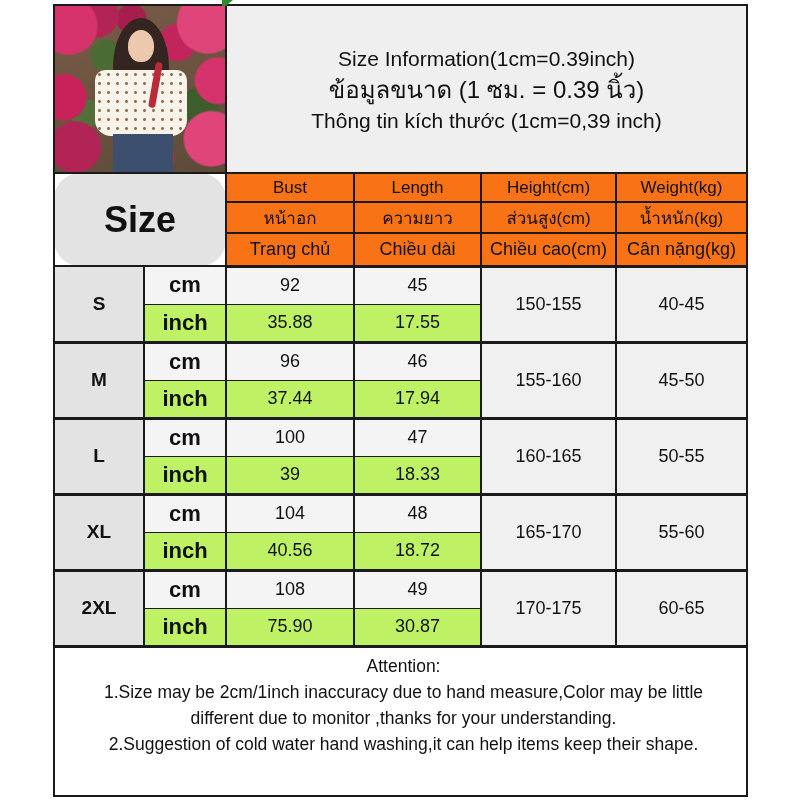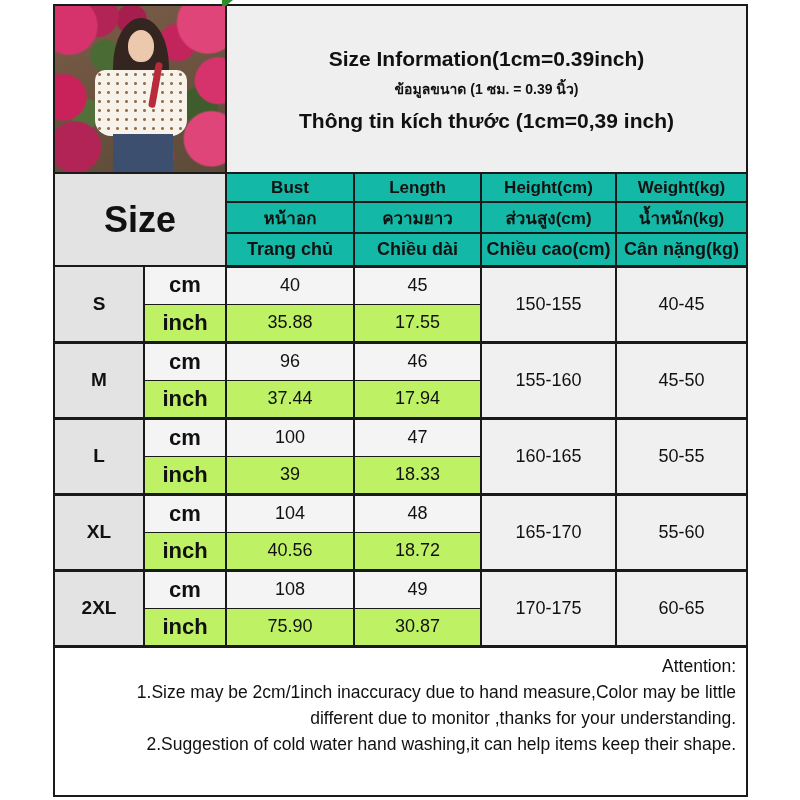--- a/index.html
+++ b/index.html
@@ -14,40 +14,40 @@
 
   
   tr.r-photo{height:166px;}
   tr.h-en{height:29px;} tr.h-th{height:30px;} tr.h-vi{height:33px;padding-left:20px;}
   tr.r-cm,tr.r-inch{height:38px;}
   tr.r-note{height:150px;}
 
   
   td.photo-cell{padding:0;background:#6b4f3f;border-bottom-width:3px;}
   td.title-cell{background:#efefef;border-bottom-width:3px;padding:0 8px;}
-  .title-line{font-weight:bold;font-size:21px;line-height:31px;}
-  .title-line.th{font-size:14px;}
-
-  
-  td.size-head{background:#e3e3e3;font-weight:bold;font-size:36px;}
-  td.col-head{background:#14b8a6;font-weight:bold;font-size:17px;}
+  .title-line{font-weight:normal;font-size:21px;line-height:31px;}
+  .title-line.th{font-size:24px;}
+
+  
+  td.size-head{background:#e3e3e3;font-weight:bold;font-size:36px;border-radius:26px;}
+  td.col-head{background:#f97316;font-weight:normal;font-size:17px;}
   tr.h-vi td.col-head{font-size:18px;border-bottom-width:3px;}
 
   
   td.size-label{background:#e3e3e3;font-weight:bold;font-size:19px;}
   td.unit-label{font-weight:bold;font-size:22px;}
   td.val{font-size:18px;font-weight:normal;}
   .bg-cm{background:#f4f4f4;}
   .bg-inch{background:#bef264;}
   td.range{background:#f0f0f0;font-size:18px;margin-left:33px;}
   tr.r-cm td{border-bottom-width:1px;}
   tr.r-inch td{border-top-width:1px;border-bottom-width:3px;}
 
   
-  td.note-cell{background:#fff;text-align:right;vertical-align:top;padding:5px 10px 0 16px;
+  td.note-cell{background:#fff;text-align:center;vertical-align:top;padding:5px 10px 0 16px;
     font-size:17.5px;line-height:26px;font-weight:normal;}
 
   
   .corner-tri{position:absolute;left:169px;top:-4px;width:0;height:0;
     border-top:9px solid #2e8b2e;border-right:11px solid transparent;}
 
   
   .photo{position:relative;width:100%;height:166px;overflow:hidden;
     background:
       radial-gradient(circle at 8% 12%, #d6336c 0 13%, rgba(0,0,0,0) 14%),
@@ -126,21 +126,21 @@
     <tr class="h-vi">
       <td class="col-head">Trang chủ</td>
       <td class="col-head">Chiều dài</td>
       <td class="col-head">Chiều cao(cm)</td>
       <td class="col-head">Cân nặng(kg)</td>
     </tr>
 
     <tr class="r-cm">
       <td class="size-label" colspan="1" rowspan="2" style="border-bottom-width:3px">S</td>
       <td class="unit-label bg-cm">cm</td>
-          <td class="val bg-cm">40</td>
+          <td class="val bg-cm">92</td>
       <td class="val bg-cm">45</td>
       <td class="range" rowspan="2" style="border-bottom-width:3px">150-155</td>
       <td class="range" rowspan="2" style="border-bottom-width:3px">40-45</td>
     </tr>
     <tr class="r-inch">
       <td class="unit-label bg-inch">inch</td>
           <td class="val bg-inch">35.88</td>
       <td class="val bg-inch">17.55</td>
     </tr>
 

